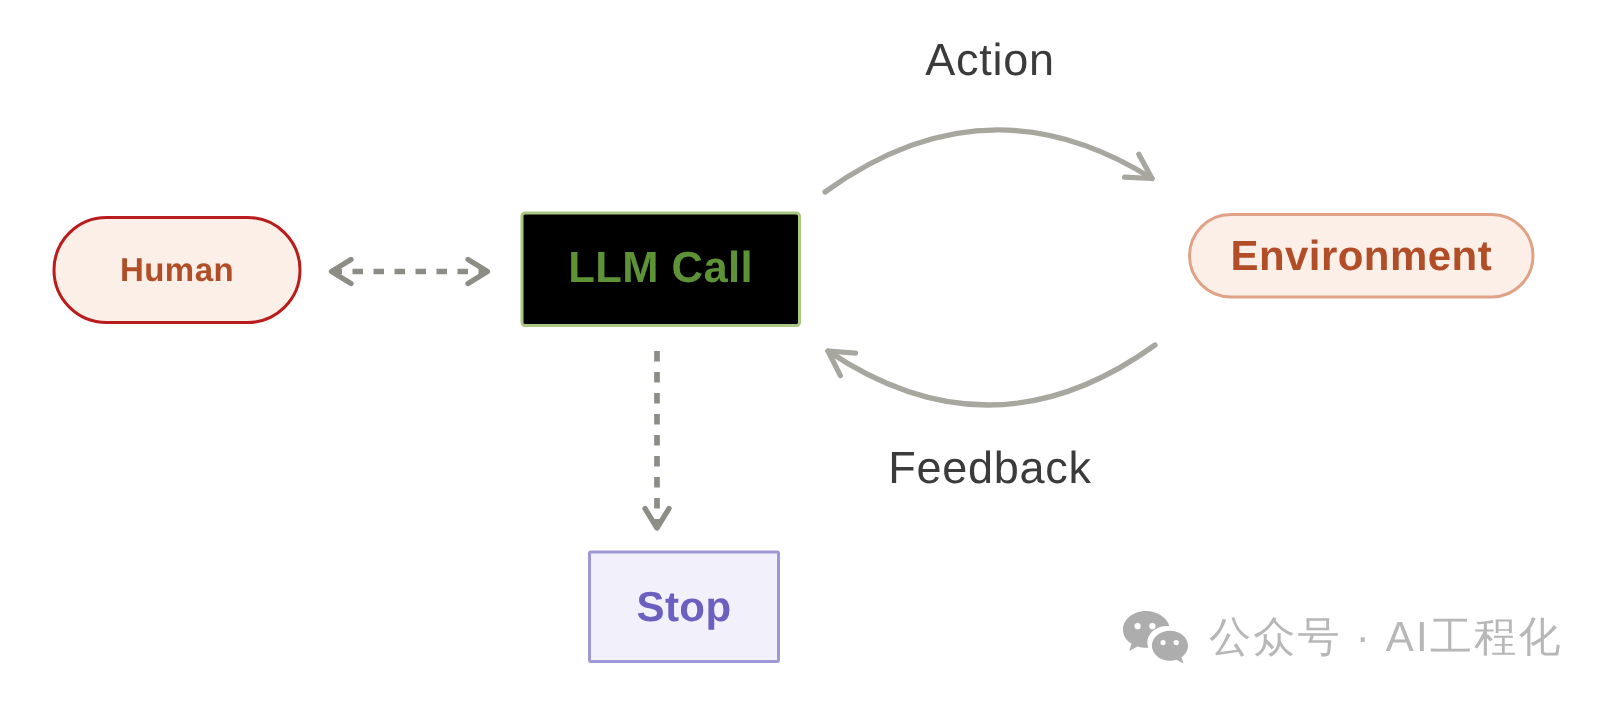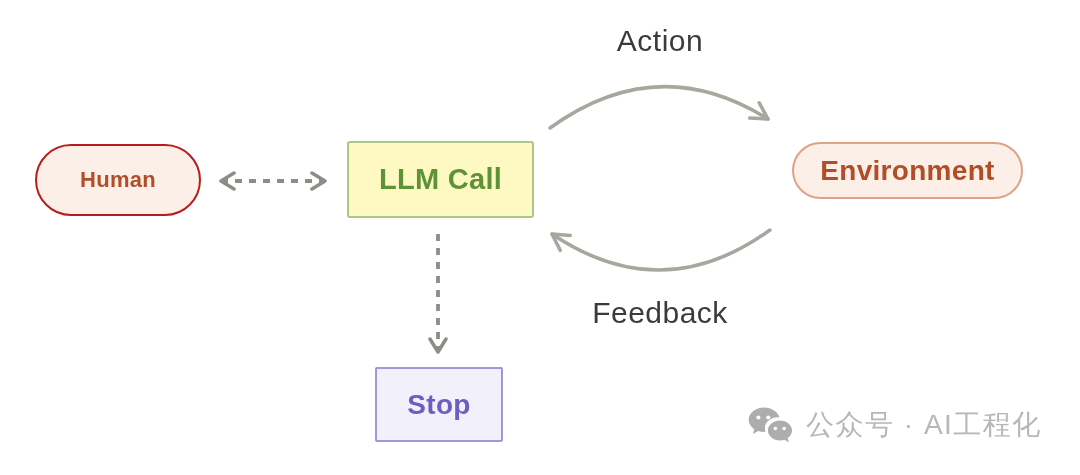--- a/index.html
+++ b/index.html
@@ -35,37 +35,37 @@
     width: 166px; height: 72px;
     background: #fbefe7;
     border: 2px solid #b91c1c;
     border-radius: 36px;
     color: #b14e28;
     font-size: 22px;
   }
   .node-llm {
     left: 347px; top: 141px;
     width: 187px; height: 77px;
-    background: #fef9c3;
+    background: #000000;
     border: 2px solid #abc685;
     border-radius: 3px;
     color: #5d9336;
     font-size: 29px;
   }
   .node-env {
     left: 792px; top: 142px;
     width: 231px; height: 57px;
     background: #fbefe8;
     border: 2px solid #dfa287;
     border-radius: 38px;
     color: #b14e28;
     font-size: 28px;
   }
   .node-stop {
-    left: 375px; top: 367px;
+    left: 392px; top: 367px;
     width: 128px; height: 75px;
     background: #f1f0fb;
     border: 2px solid #9f98d6;
     border-radius: 2px;
     color: #6b60c0;
     font-size: 28px;
   }
   .edge-label {
     position: absolute;
     color: #3b3b3b;

